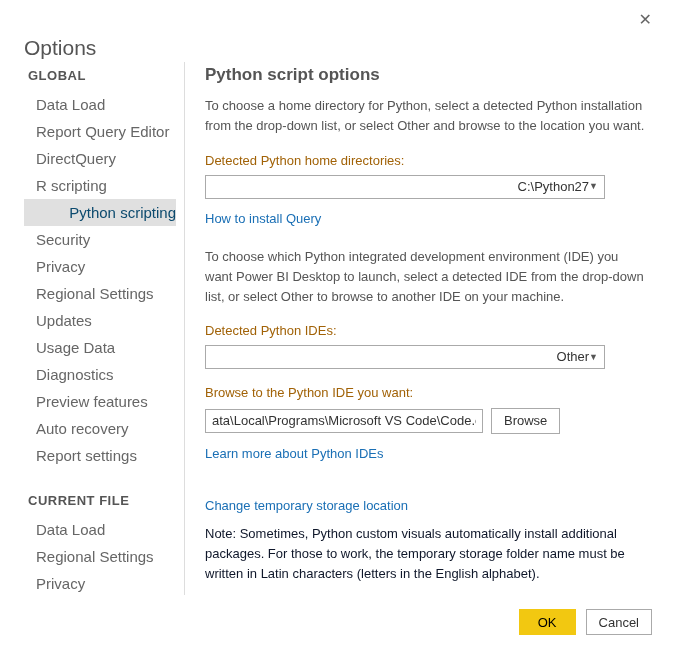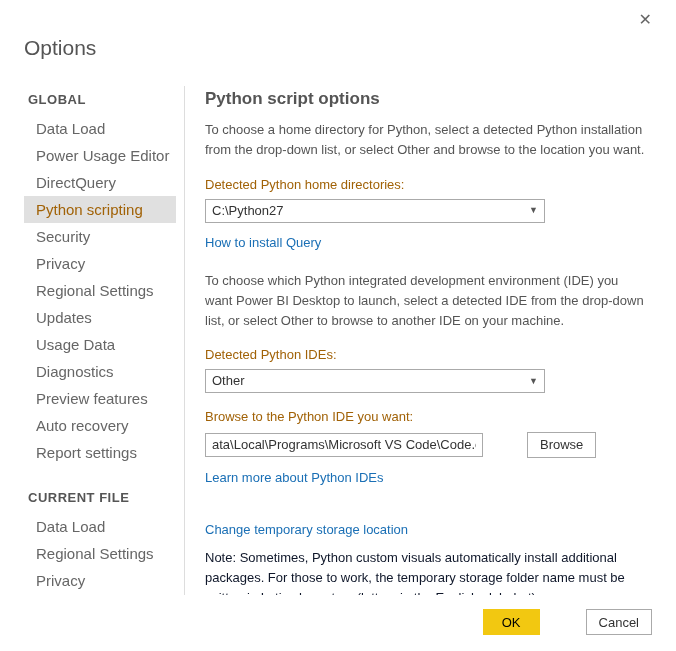--- a/index.html
+++ b/index.html
@@ -27,21 +27,21 @@
   font-size: 16px;
   color: #666;
   cursor: pointer;
   line-height: 1;
 }
 .title {
   font-size: 21px;
   font-weight: 300;
   color: #555;
   margin-top: 6px;
-  margin-bottom: 26px;
+  margin-bottom: 2px;
 }
 .body {
   display: flex;
   flex: 1;
   overflow: hidden;
 }
 .sidebar {
   width: 154px;
   overflow-y: auto;
   padding-right: 2px;
@@ -55,21 +55,22 @@
 }
 .section-header.second { margin-top: 24px; }
 .nav-item {
   padding: 5px 0 5px 12px;
   color: #666;
   cursor: pointer;
   font-size: 15px;
 }
 .nav-item.selected {
   background: #e0e0e0;
-  color: #a16207;
+  color: #0c4a6e;
+  text-align: right;
 }
 
 .sidebar::-webkit-scrollbar { width: 16px; }
 .sidebar::-webkit-scrollbar-track { background: #f0f0f0; }
 .sidebar::-webkit-scrollbar-thumb { background: #c8c8c8; }
 .sidebar::-webkit-scrollbar-button {
   background: #f0f0f0;
   height: 16px;
   display: block;
 }
@@ -90,25 +91,25 @@
   color: #555;
   margin-bottom: 8px;
 }
 .para { color: #555; margin-bottom: 14px; }
 .label { color: #a16207; margin-bottom: 4px; margin-top: 4px; }
 .dropdown {
   display: flex;
   align-items: center;
   border: 1px solid #aaa;
   height: 24px;
-  width: 340px;
+  width: 400px;
   padding: 0 6px;
   background: #fff;
   cursor: pointer;
-  justify-content: space-between;
+  justify-content: flex-end;
   font-size: 13px;
 }
 .dropdown .caret {
   font-size: 9px;
   color: #555;
 }
 .link {
   color: #1a6fb5;
   cursor: pointer;
   display: inline-block;
@@ -130,21 +131,20 @@
   color: #333;
 }
 .btn {
   border: 1px solid #aaa;
   background: #fff;
   height: 26px;
   padding: 0 12px;
   font-size: 13px;
   cursor: pointer;
   color: #333;
-  margin-left: 36px;
 }
 .btn.primary {
   background: #f2c811;
   border-color: #f2c811;
   color: #000;
   padding: 4px 18px;
 }
 .note { color: #0f172a; margin-top: 4px; }
 .footer {
   display: flex;
@@ -162,22 +162,23 @@
     <span class="close-x">✕</span>
   </div>
 
   <div class="title">Options</div>
 
   <div class="body">
 
     <div class="sidebar">
       <div class="section-header">GLOBAL</div>
       <div class="nav-item">Data Load</div>
-      <div class="nav-item">Power Usage Editor</div>
+      <div class="nav-item">Report Query Editor</div>
       <div class="nav-item">DirectQuery</div>
+      <div class="nav-item">R scripting</div>
       <div class="nav-item selected">Python scripting</div>
       <div class="nav-item">Security</div>
       <div class="nav-item">Privacy</div>
       <div class="nav-item">Regional Settings</div>
       <div class="nav-item">Updates</div>
       <div class="nav-item">Usage Data</div>
       <div class="nav-item">Diagnostics</div>
       <div class="nav-item">Preview features</div>
       <div class="nav-item">Auto recovery</div>
       <div class="nav-item">Report settings</div>

